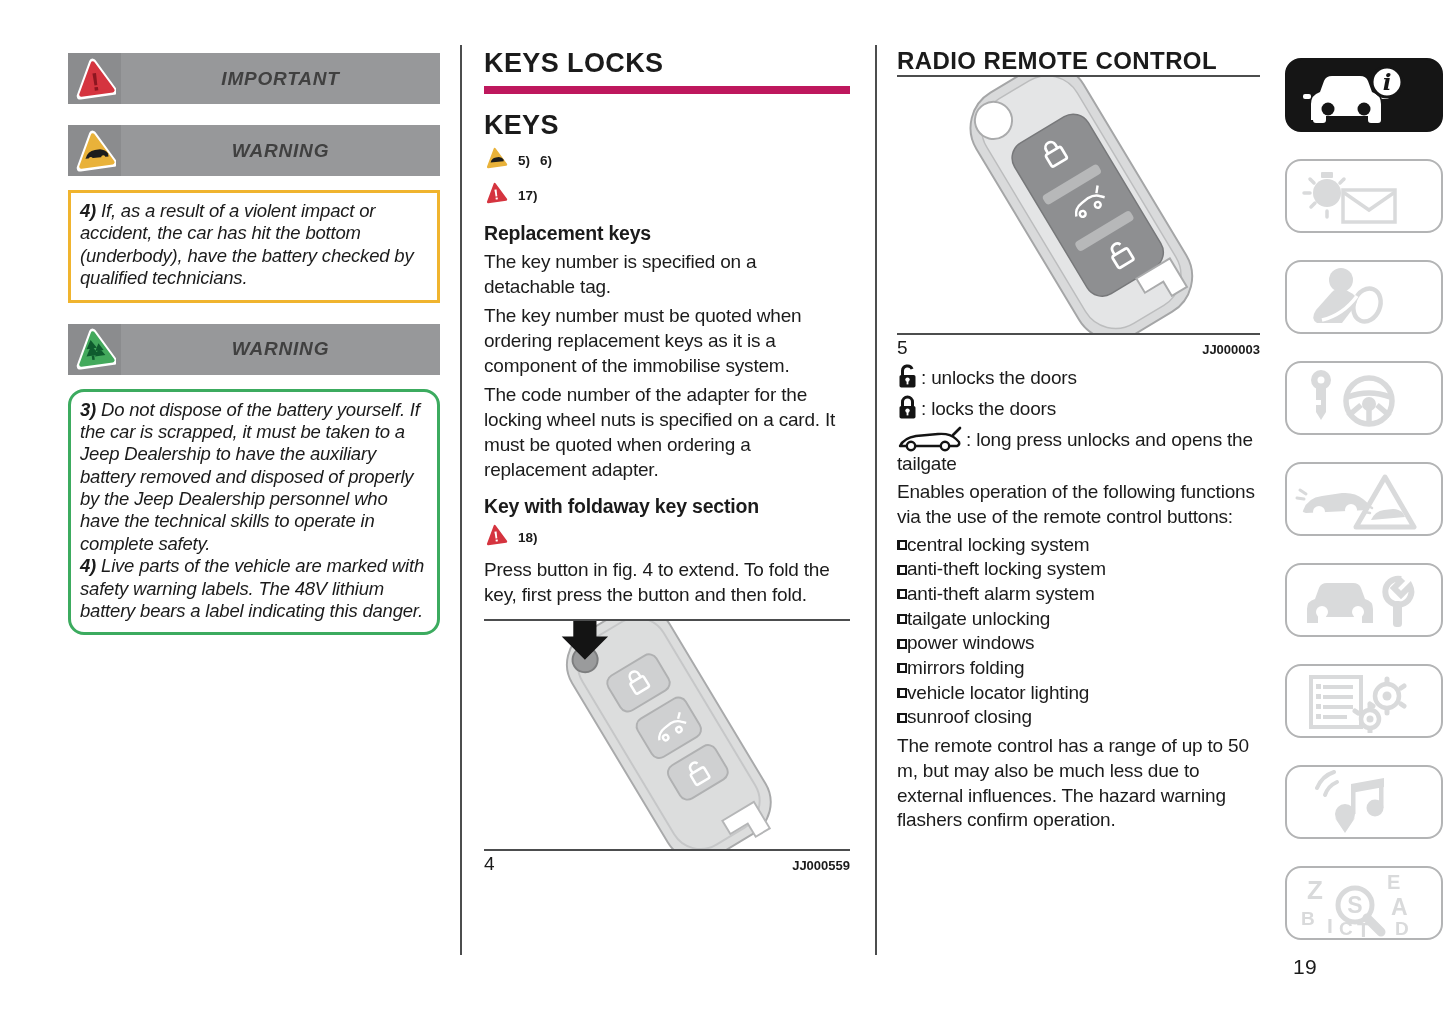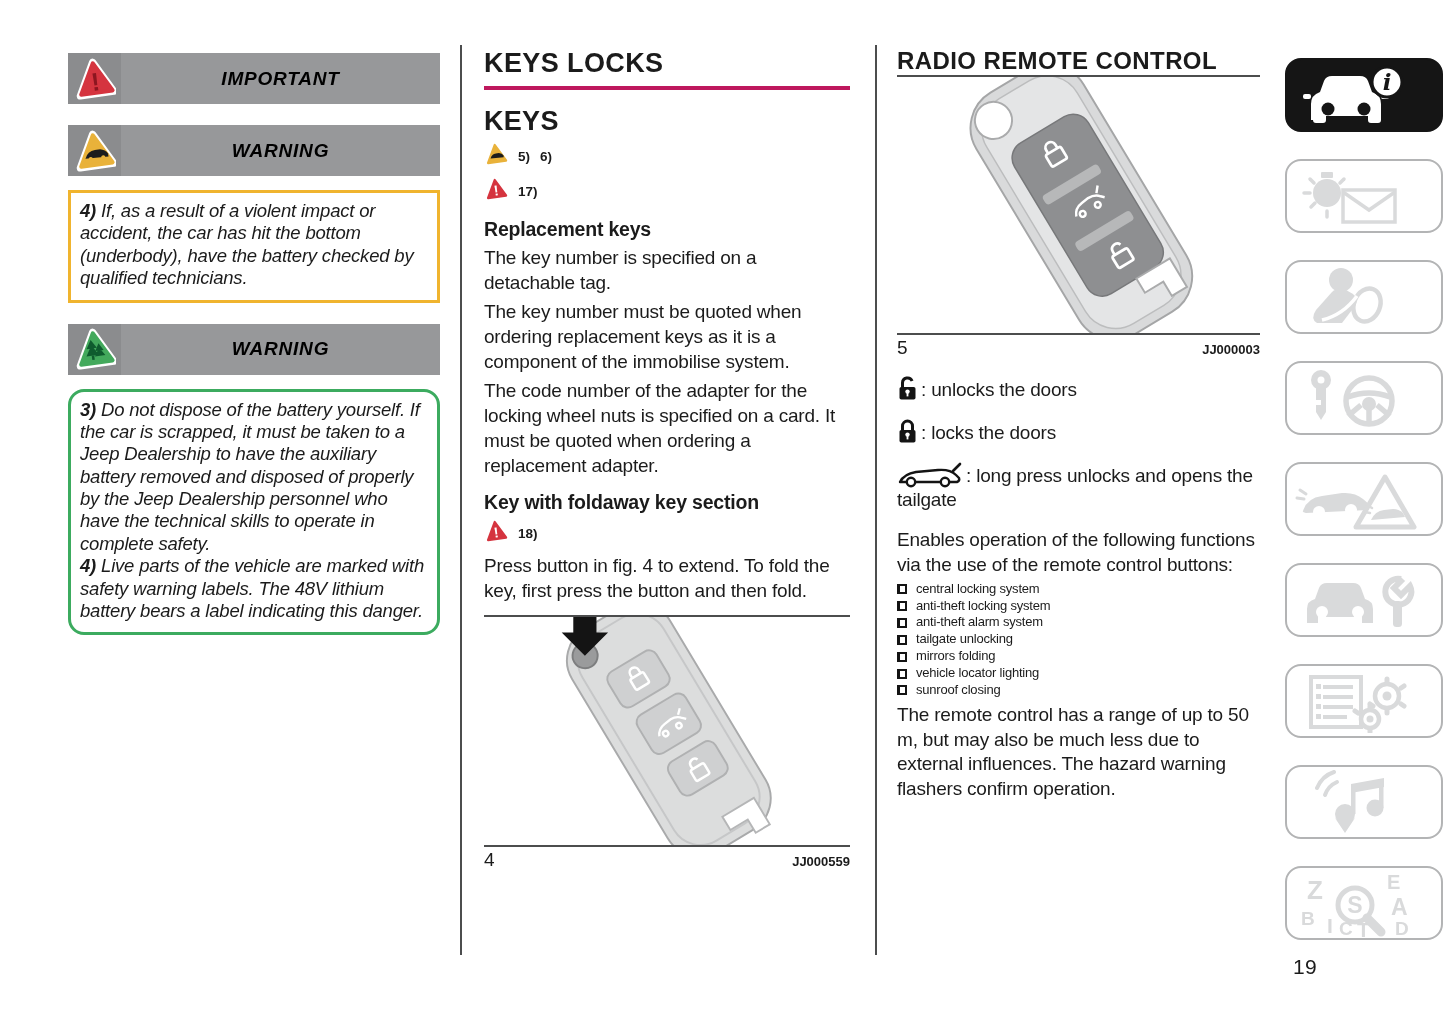--- a/index.html
+++ b/index.html
@@ -15,55 +15,55 @@
 
   .col { position:absolute; }
   .col-left  { left:68px;  top:53px; width:372px; }
   .col-mid   { left:484px; top:48px; width:366px; }
   .col-right { left:897px; top:47px; width:363px; }
 
   
   .alert-header { display:flex; align-items:stretch; height:51px; background:#97989a; }
   .alert-header .icon-cell { width:53px; background:#8b8c8e; display:flex; align-items:center; justify-content:center; flex:0 0 auto; }
   .alert-header .hdr-label { flex:1; display:flex; align-items:center; justify-content:center;
-    color:#000000; font-style:italic; font-weight:bold; font-size:19px; letter-spacing:0.8px; }
+    color:#404040; font-style:italic; font-weight:bold; font-size:19px; letter-spacing:0.8px; }
   .note-box { border:3px solid; padding:7px 9px 10px 9px; margin-top:14px;
     font-style:italic; font-size:18.5px; line-height:1.21; letter-spacing:-0.2px; }
   .note-box p { margin:0; }
   .note-box .num { font-weight:bold; margin-right:5px; }
   .box-red   { border-color:#c5303c; }
   .box-yellow{ border-color:#f0b42e; }
   .box-green { border-color:#3cab5f;border-radius:16px; }
   .gap20 { height:21px; }
 
   
   .section-title { font-weight:800; font-size:27px; letter-spacing:0.4px; margin:0;
-    padding-bottom:7px; border-bottom:4px solid #be185d; }
+    padding-bottom:7px; border-bottom:8px solid #be185d; }
   .rc-title { font-weight:800; font-size:24px; letter-spacing:0.4px; margin:0;
     border-bottom:2px solid #4c4d4e; }
   .sub-heading { font-weight:800; font-size:27px; margin:16px 0 4px; letter-spacing:0.3px; }
   .para-heading { font-weight:bold; font-size:19.5px; margin:13px 0 5px; letter-spacing:-0.2px; }
   .body-p { font-size:19px; line-height:1.3; margin:0 0 5px; letter-spacing:-0.2px; }
   .ref-row { display:flex; align-items:center; gap:10px; margin:5px 0 7px; }
   .ref-label { font-weight:bold; font-size:13.5px; }
 
   
   .figure { margin-top:11px; }
   .fig-rule { height:2px; background:#4c4d4e; }
   .fig-canvas { position:relative; overflow:hidden; }
   .fig-caption { display:flex; justify-content:space-between; align-items:baseline; margin-top:2px; }
   .fig-num { font-size:19px; }
   .fig-code { font-weight:bold; font-size:13px; }
 
   
-  .legend-p { font-size:19px; line-height:1.28; margin:16px 0; letter-spacing:-0.2px; }
+  .legend-p { font-size:19px; line-height:1.28; margin:4px 0; letter-spacing:-0.2px; }
   .legend-p svg { vertical-align:-6px; margin-right:3px; }
   .intro-p { font-size:19px; line-height:1.3; margin:4px 0 3px; letter-spacing:-0.2px; }
   .func-list { list-style:none; margin:1px 0 4px; padding:0; }
-  .func-list li { display:flex; align-items:center; gap:9px; font-size:13px; line-height:1.3; letter-spacing:-0.2px; }
+  .func-list li { display:flex; align-items:center; font-size:19px; line-height:1.3; letter-spacing:-0.2px; }
   .bullet-sq { width:10px; height:10px; border:2px solid #141414; border-left-width:3px; flex:0 0 auto; }
 
   
   .sidebar { position:absolute; left:1285px; top:58px; width:160px; }
   .side-tab { width:158px; height:74px; border:2px solid #b3b4b5; border-radius:16px;
     margin-bottom:27px; display:flex; align-items:center; justify-content:flex-start;
     padding-left:8px; background:#fff; }
   .side-tab.active { background:#151515; border-color:#151515; }
 
   .page-num { position:absolute; left:1293px; top:955px; font-size:21px; letter-spacing:0.3px; }
@@ -294,20 +294,24 @@
       <li>
           <span class="bullet-sq"></span>
           <span>anti-theft alarm system</span>
         </li>
       <li>
           <span class="bullet-sq"></span>
           <span>tailgate unlocking</span>
         </li>
       <li>
           <span class="bullet-sq"></span>
+          <span>power windows</span>
+        </li>
+      <li>
+          <span class="bullet-sq"></span>
           <span>mirrors folding</span>
         </li>
       <li>
           <span class="bullet-sq"></span>
           <span>vehicle locator lighting</span>
         </li>
       <li>
           <span class="bullet-sq"></span>
           <span>sunroof closing</span>
         </li>

